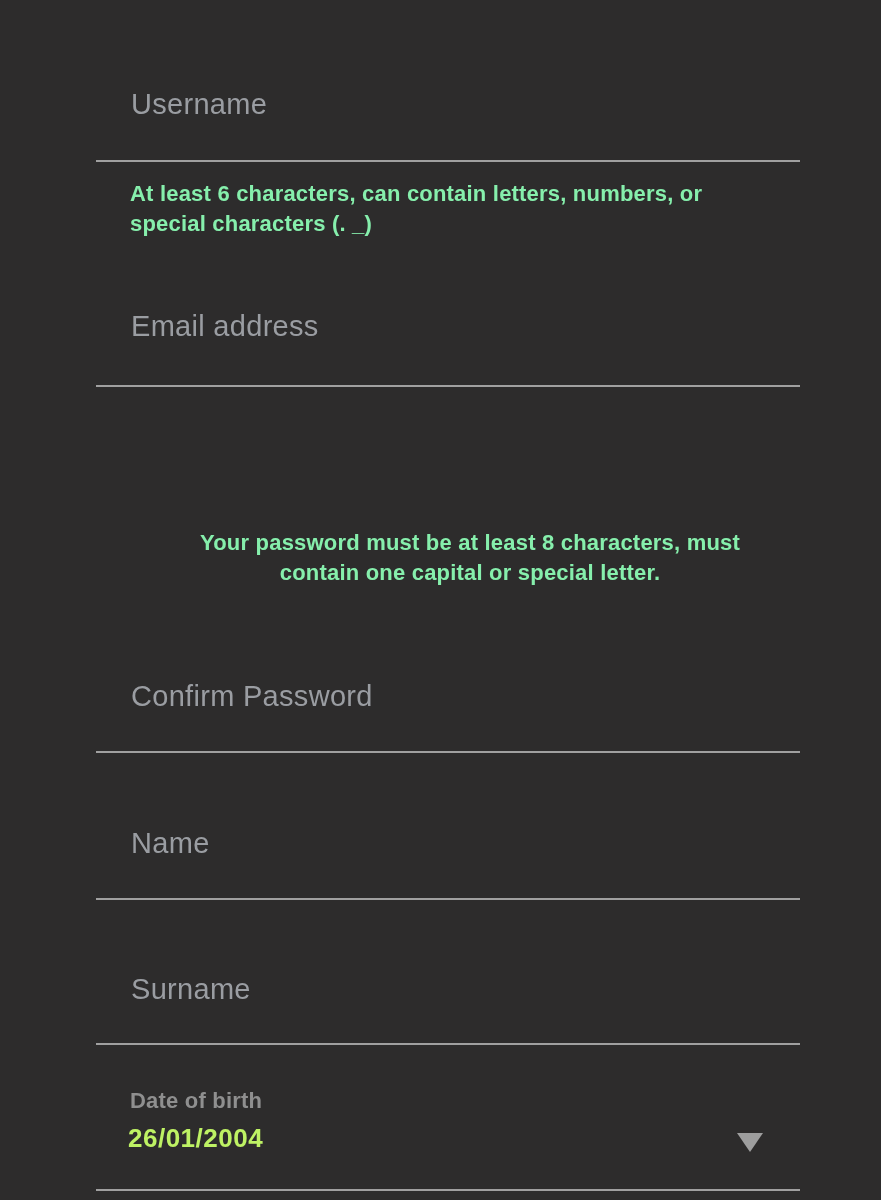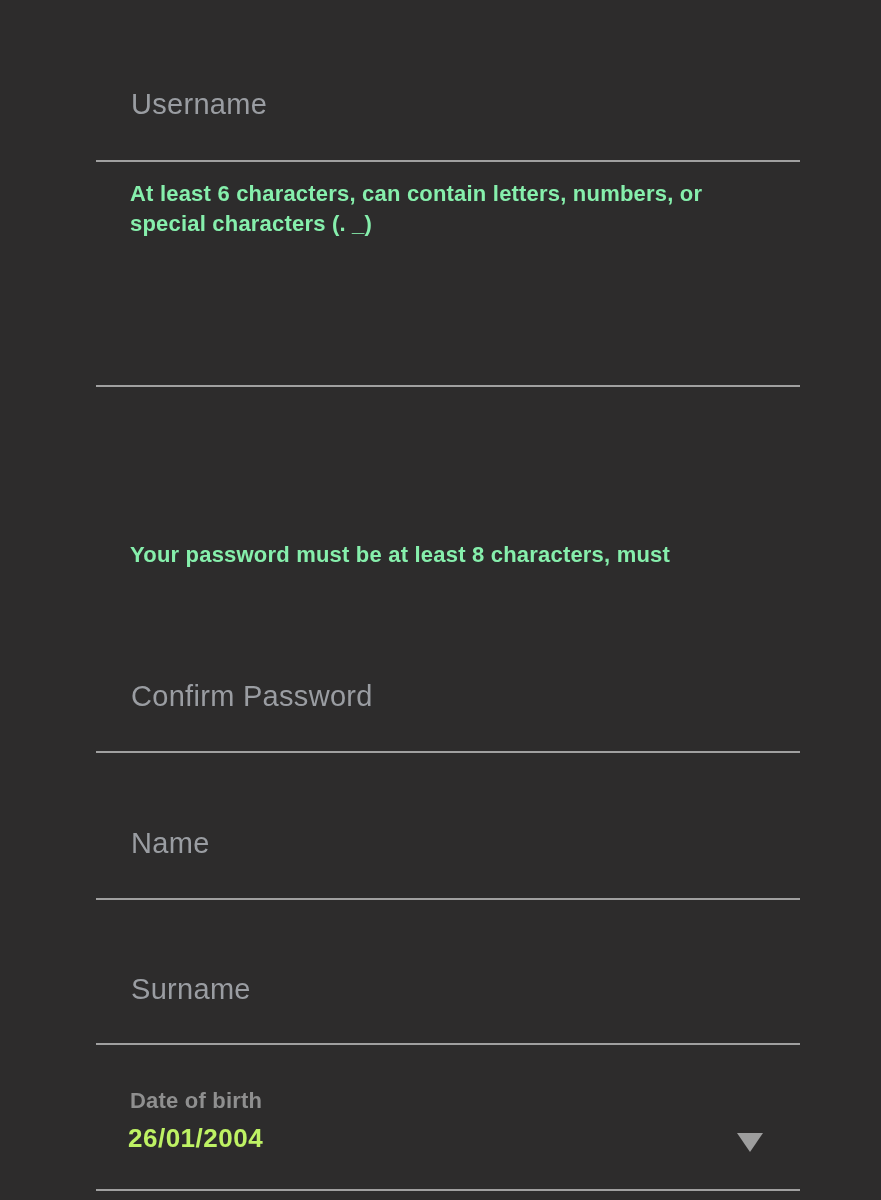--- a/index.html
+++ b/index.html
@@ -106,26 +106,28 @@
     <span class="ph">Username</span>
     <div class="underline"></div>
   </div>
 
   <div class="hint" style="top:179px;">
     <span class="hint-line">At least 6 characters, can contain letters, numbers, or</span>
     <span class="hint-line">special characters (. _)</span>
   </div>
 
   <div class="field" style="top:318px; height:69px;">
+    <span class="ph">Email address</span>
     <div class="underline"></div>
   </div>
 
 
-  <div class="hint" style="top:540px;">
+  <div class="hint" style="top:528px;text-align:center;">
     <span class="hint-line">Your password must be at least 8 characters, must</span>
+    <span class="hint-line">contain one capital or special letter.</span>
   </div>
 
   <div class="field" style="top:688px; height:65px;">
     <span class="ph">Confirm Password</span>
     <div class="underline"></div>
   </div>
 
   <div class="field" style="top:835px; height:65px;">
     <span class="ph">Name</span>
     <div class="underline"></div>

